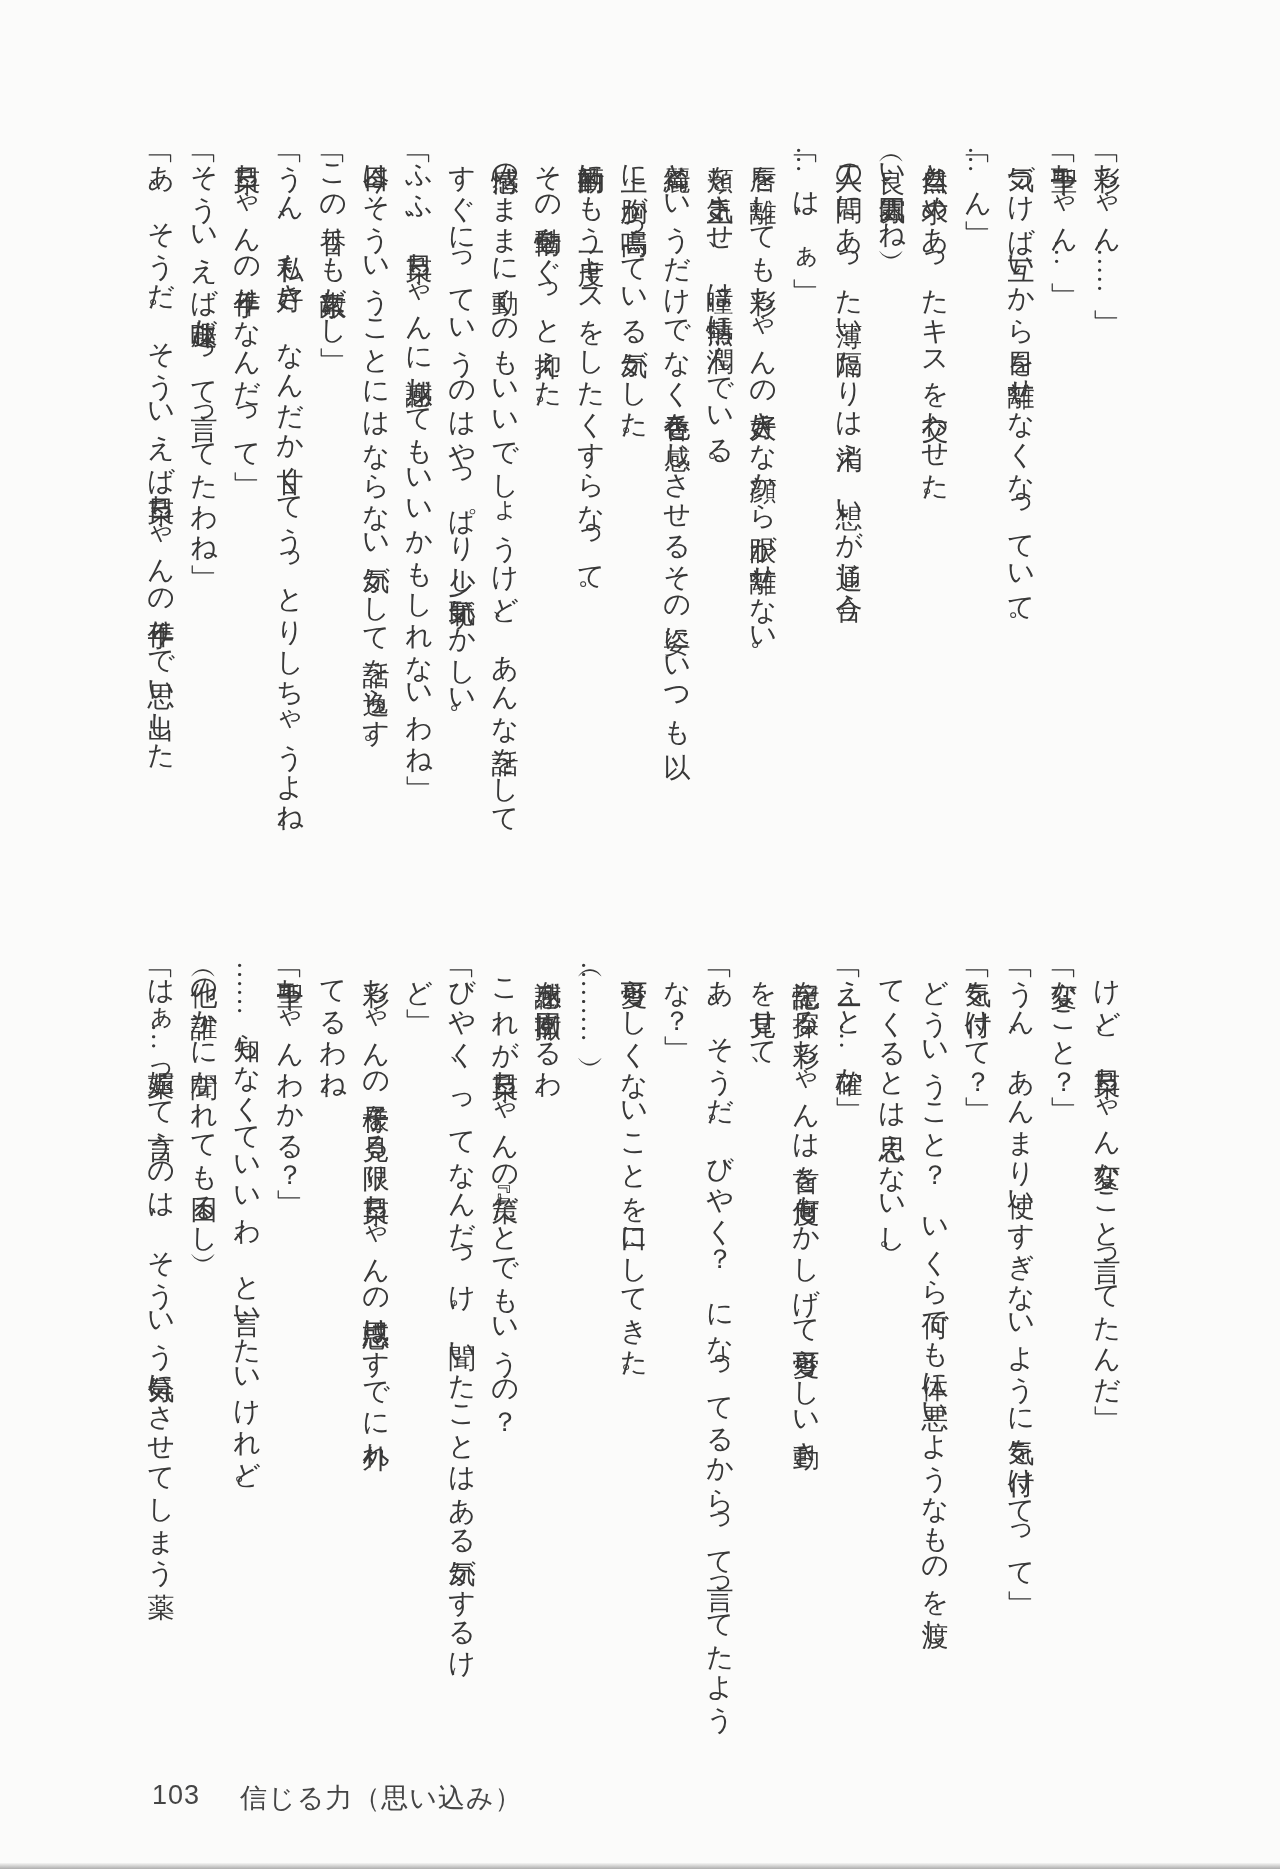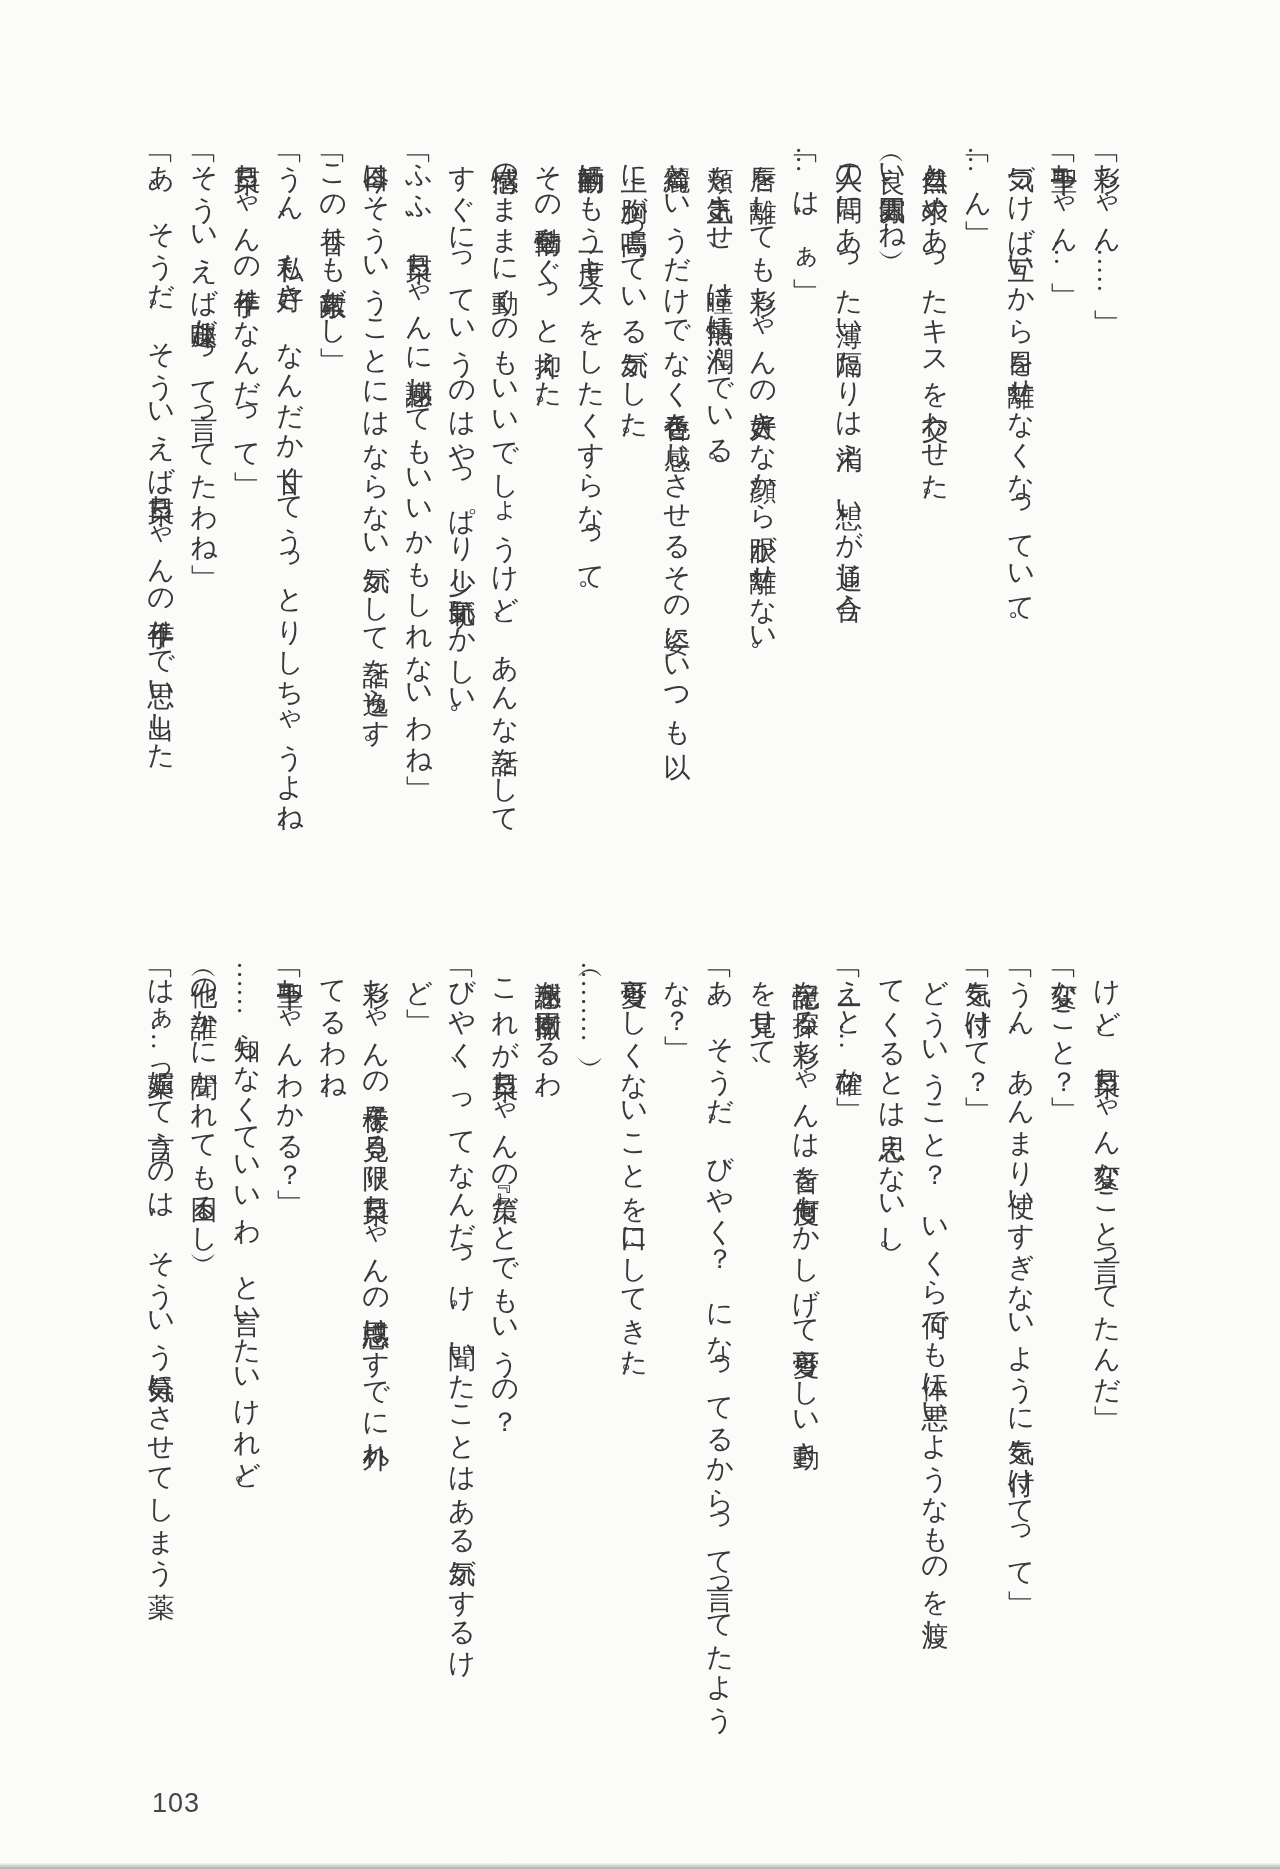--- a/index.html
+++ b/index.html
@@ -35,21 +35,20 @@
   .footer {
     position: absolute;
     left: 152px;
     top: 1780px;
     display: flex;
     gap: 40px;
     font-family: "Liberation Sans", sans-serif;
     font-size: 27px;
     color: #454545;
     letter-spacing: 1px;
-    margin-top: 8px;
   }
   .scan-edge {
     position: absolute;
     left: 0;
     bottom: 0;
     width: 100%;
     height: 6px;
     background: linear-gradient(to bottom, rgba(120,120,120,0.05), rgba(110,110,110,0.55));
   }
 </style>
@@ -105,17 +104,18 @@
     <p>彩ちゃんの様子を見る限り日菜ちゃんの思惑はすでに外れ</p>
     <p>てるわね。</p>
     <p>「千聖ちゃんわかる？」</p>
     <p>……知らなくていいわ、と言いたいけれど。</p>
     <p>（他の誰かに聞かれても困るし）</p>
     <p>「はぁ…媚薬って言うのは、そういう気分にさせてしまう薬</p>
   </div>
 
   <div class="footer">
     <span>103</span>
+    <span>信じる力（思い込み）</span>
   </div>
 
   <div class="scan-edge"></div>
 
 </div>
 
 </body></html>

